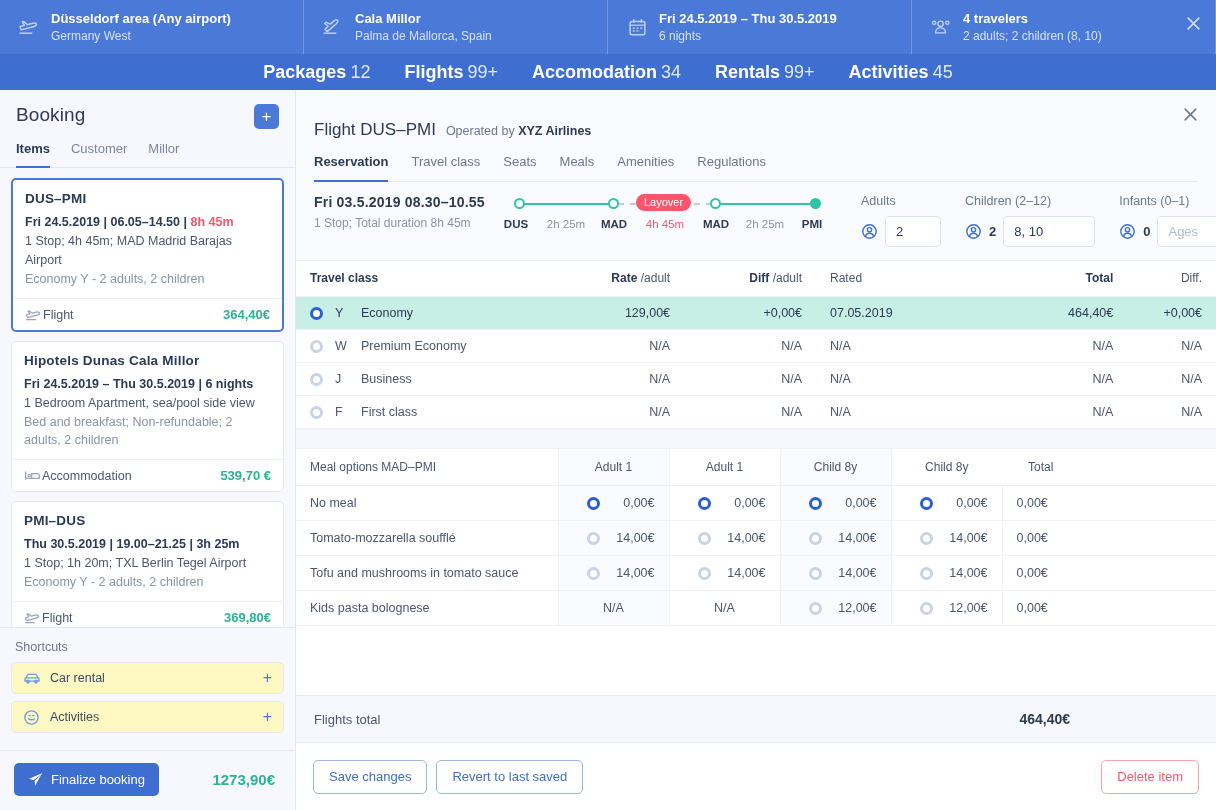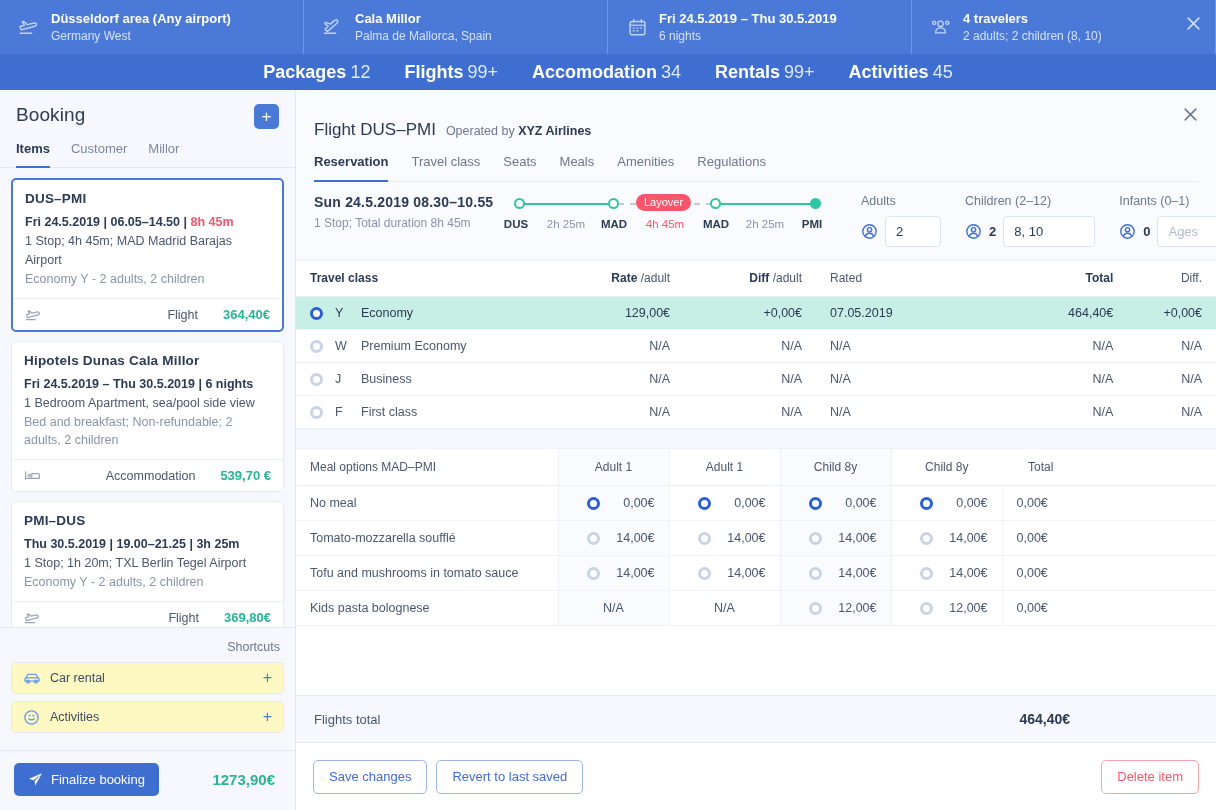--- a/index.html
+++ b/index.html
@@ -64,28 +64,28 @@
   .sb-list { flex: 1 1 auto; overflow: hidden; padding: 10px 11px 0 11px; }
   .item-card { background: #fff; border: 1px solid #e4e9f3; border-radius: 5px; margin-bottom: 9px; }
   .item-card.selected { border: 2px solid #4a79d8; }
   .ic-body { padding: 11px 12px 10px 12px; }
   .ic-title { font-size: 13.5px; font-weight: bold; color: #2b3a55; margin-bottom: 7px; letter-spacing: .2px; }
   .ic-l1 { font-size: 12.5px; font-weight: bold; color: #2b3a55; line-height: 19px; }
   .ic-l1 .warn { color: #f9566c; }
   .ic-l2 { font-size: 12.5px; color: #4b576e; line-height: 19px; }
   .ic-l3 { font-size: 12.5px; color: #8a93a8; line-height: 18px; }
   .ic-foot {
-    border-top: 1px solid #eceff7; padding: 8px 12px; display: flex; align-items: center; gap: 25px; text-align: right;
+    border-top: 1px solid #eceff7; padding: 8px 12px; display: flex; align-items: center; gap: 1px;
   }
   .ic-foot .ftype { font-size: 12.5px; color: #4b576e; flex: 1 1 auto; }
   .ic-foot .fprice { font-size: 13px; font-weight: bold; color: #2bb396; }
   .ic-ico { width: 17px; height: 15px; color: #9aa5bd; display: flex; align-items: center; }
 
   .sb-shortcuts { border-top: 1px solid #e2e7f2; padding: 12px 11px 10px 11px; }
-  .sc-label { font-size: 12.5px; color: #6c7casd; color: #6b7890; margin: 0 4px 8px 4px; text-align: right; }
+  .sc-label { font-size: 12.5px; color: #6c7casd; color: #6b7890; margin: 0 4px 8px 4px; }
   .sc-item {
     background: #fef9c3; border: 1px solid #e4e9f3; border-radius: 5px; height: 32px;
     display: flex; align-items: center; padding: 0 11px; margin-bottom: 7px; cursor: pointer;
   }
   .sc-ico { width: 18px; color: #6f9ae8; display: flex; align-items: center; }
   .sc-name { flex: 1 1 auto; font-size: 12.5px; color: #3d4a62; margin-left: 9px; }
   .sc-plus { color: #4a79d8; font-size: 16px; line-height: 1; }
 
   .sb-footer { border-top: 1px solid #e2e7f2; padding: 12px 14px 14px 14px; display: flex; align-items: center; }
   .finalize-btn {
@@ -433,21 +433,21 @@
           <div class="mtab">Meals</div>
           <div class="mtab">Amenities</div>
           <div class="mtab">Regulations</div>
         </div>
       </div>
 
       <div class="main-scroll">
 
         <div class="res-strip">
           <div class="res-left">
-            <div class="res-date">Sun 24.5.2019  08.30–10.55</div>
+            <div class="res-date">Fri 03.5.2019  08.30–10.55</div>
             <div class="res-sub">1 Stop; Total duration 8h 45m</div>
           </div>
 
           <div class="timeline">
             <div class="tl-line">
               <div class="tl-seg" style="left:5px;width:94px;"></div>
               <div class="tl-dash" style="left:104px;width:18px;"></div>
               <div class="tl-badge" style="left:122px;">Layover</div>
               <div class="tl-dash" style="left:180px;width:18px;"></div>
               <div class="tl-seg" style="left:203px;width:98px;"></div>

